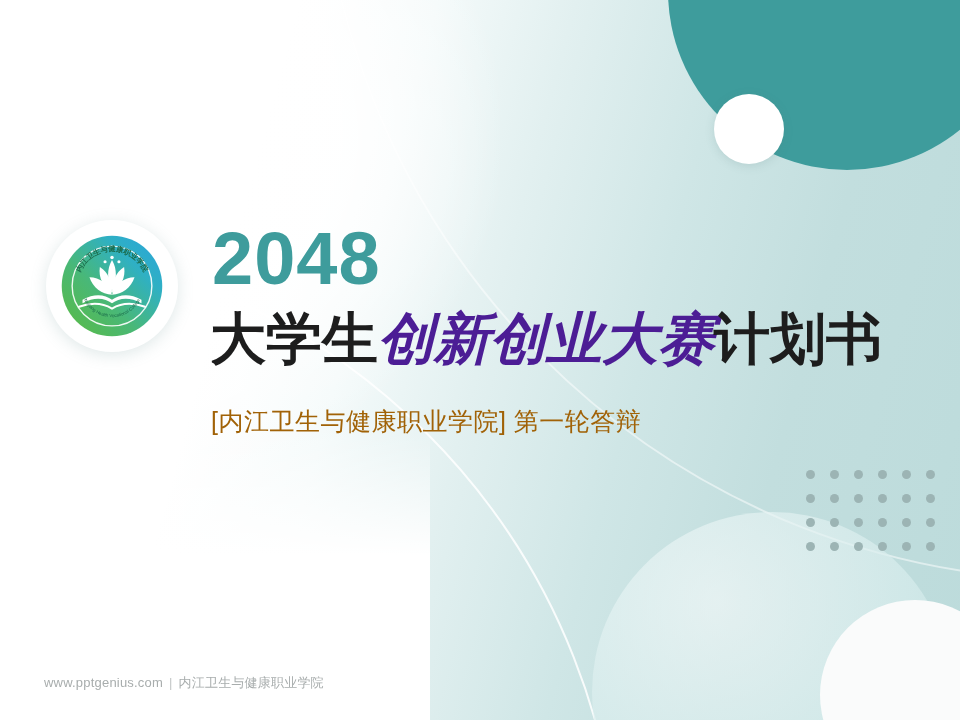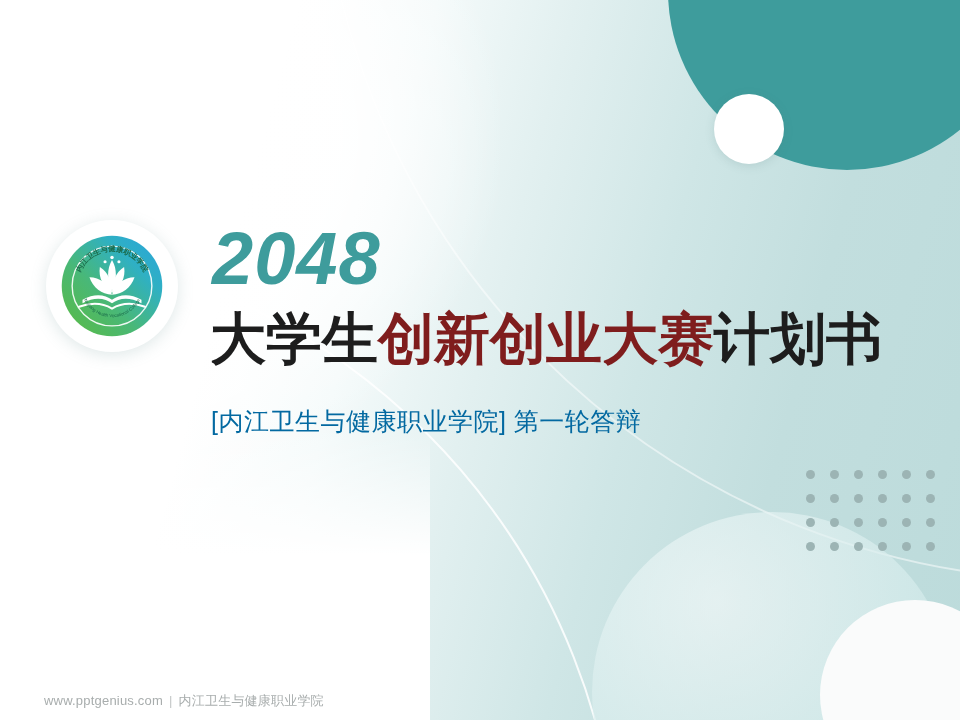--- a/index.html
+++ b/index.html
@@ -141,60 +141,59 @@
   
   .year {
     position: absolute;
     left: 212px;
     top: 222px;
     font-size: 74px;
     font-weight: bold;
     letter-spacing: 1px;
     color: #3e9c9c;
     line-height: 1;
-    font-style: italic;
   }
   .headline {
     position: absolute;
     left: 210px;
     top: 308px;
     font-size: 56px;
     font-weight: bold;
     line-height: 1.12;
     white-space: nowrap;
     color: #1d1d1d;
   }
-  .headline .accent { color: #7f1d1d; }
+  .headline .accent { color: #4c1d95; font-style: italic; }
 
   .subtitle {
     position: absolute;
     left: 211px;
     top: 405px;
     font-size: 25px;
-    color: #0369a1;
+    color: #a16207;
     letter-spacing: 0.5px;
     white-space: nowrap;
   }
 
   .meta {
     position: absolute;
     left: 212px;
     top: 488px;
     font-size: 17px;
     line-height: 1.75;
     color: #8b9595;
     letter-spacing: 0.4px;
     white-space: nowrap;
   }
 
   
   .footer {
     position: absolute;
     left: 44px;
-    bottom: 10px;
+    bottom: 28px;
     font-size: 13px;
     color: #a8adad;
     letter-spacing: 0.2px;
     white-space: nowrap;
   }
   .footer .sep { margin: 0 6px; color: #c2c6c6; }
 </style>
 </head>
 <body>
 

